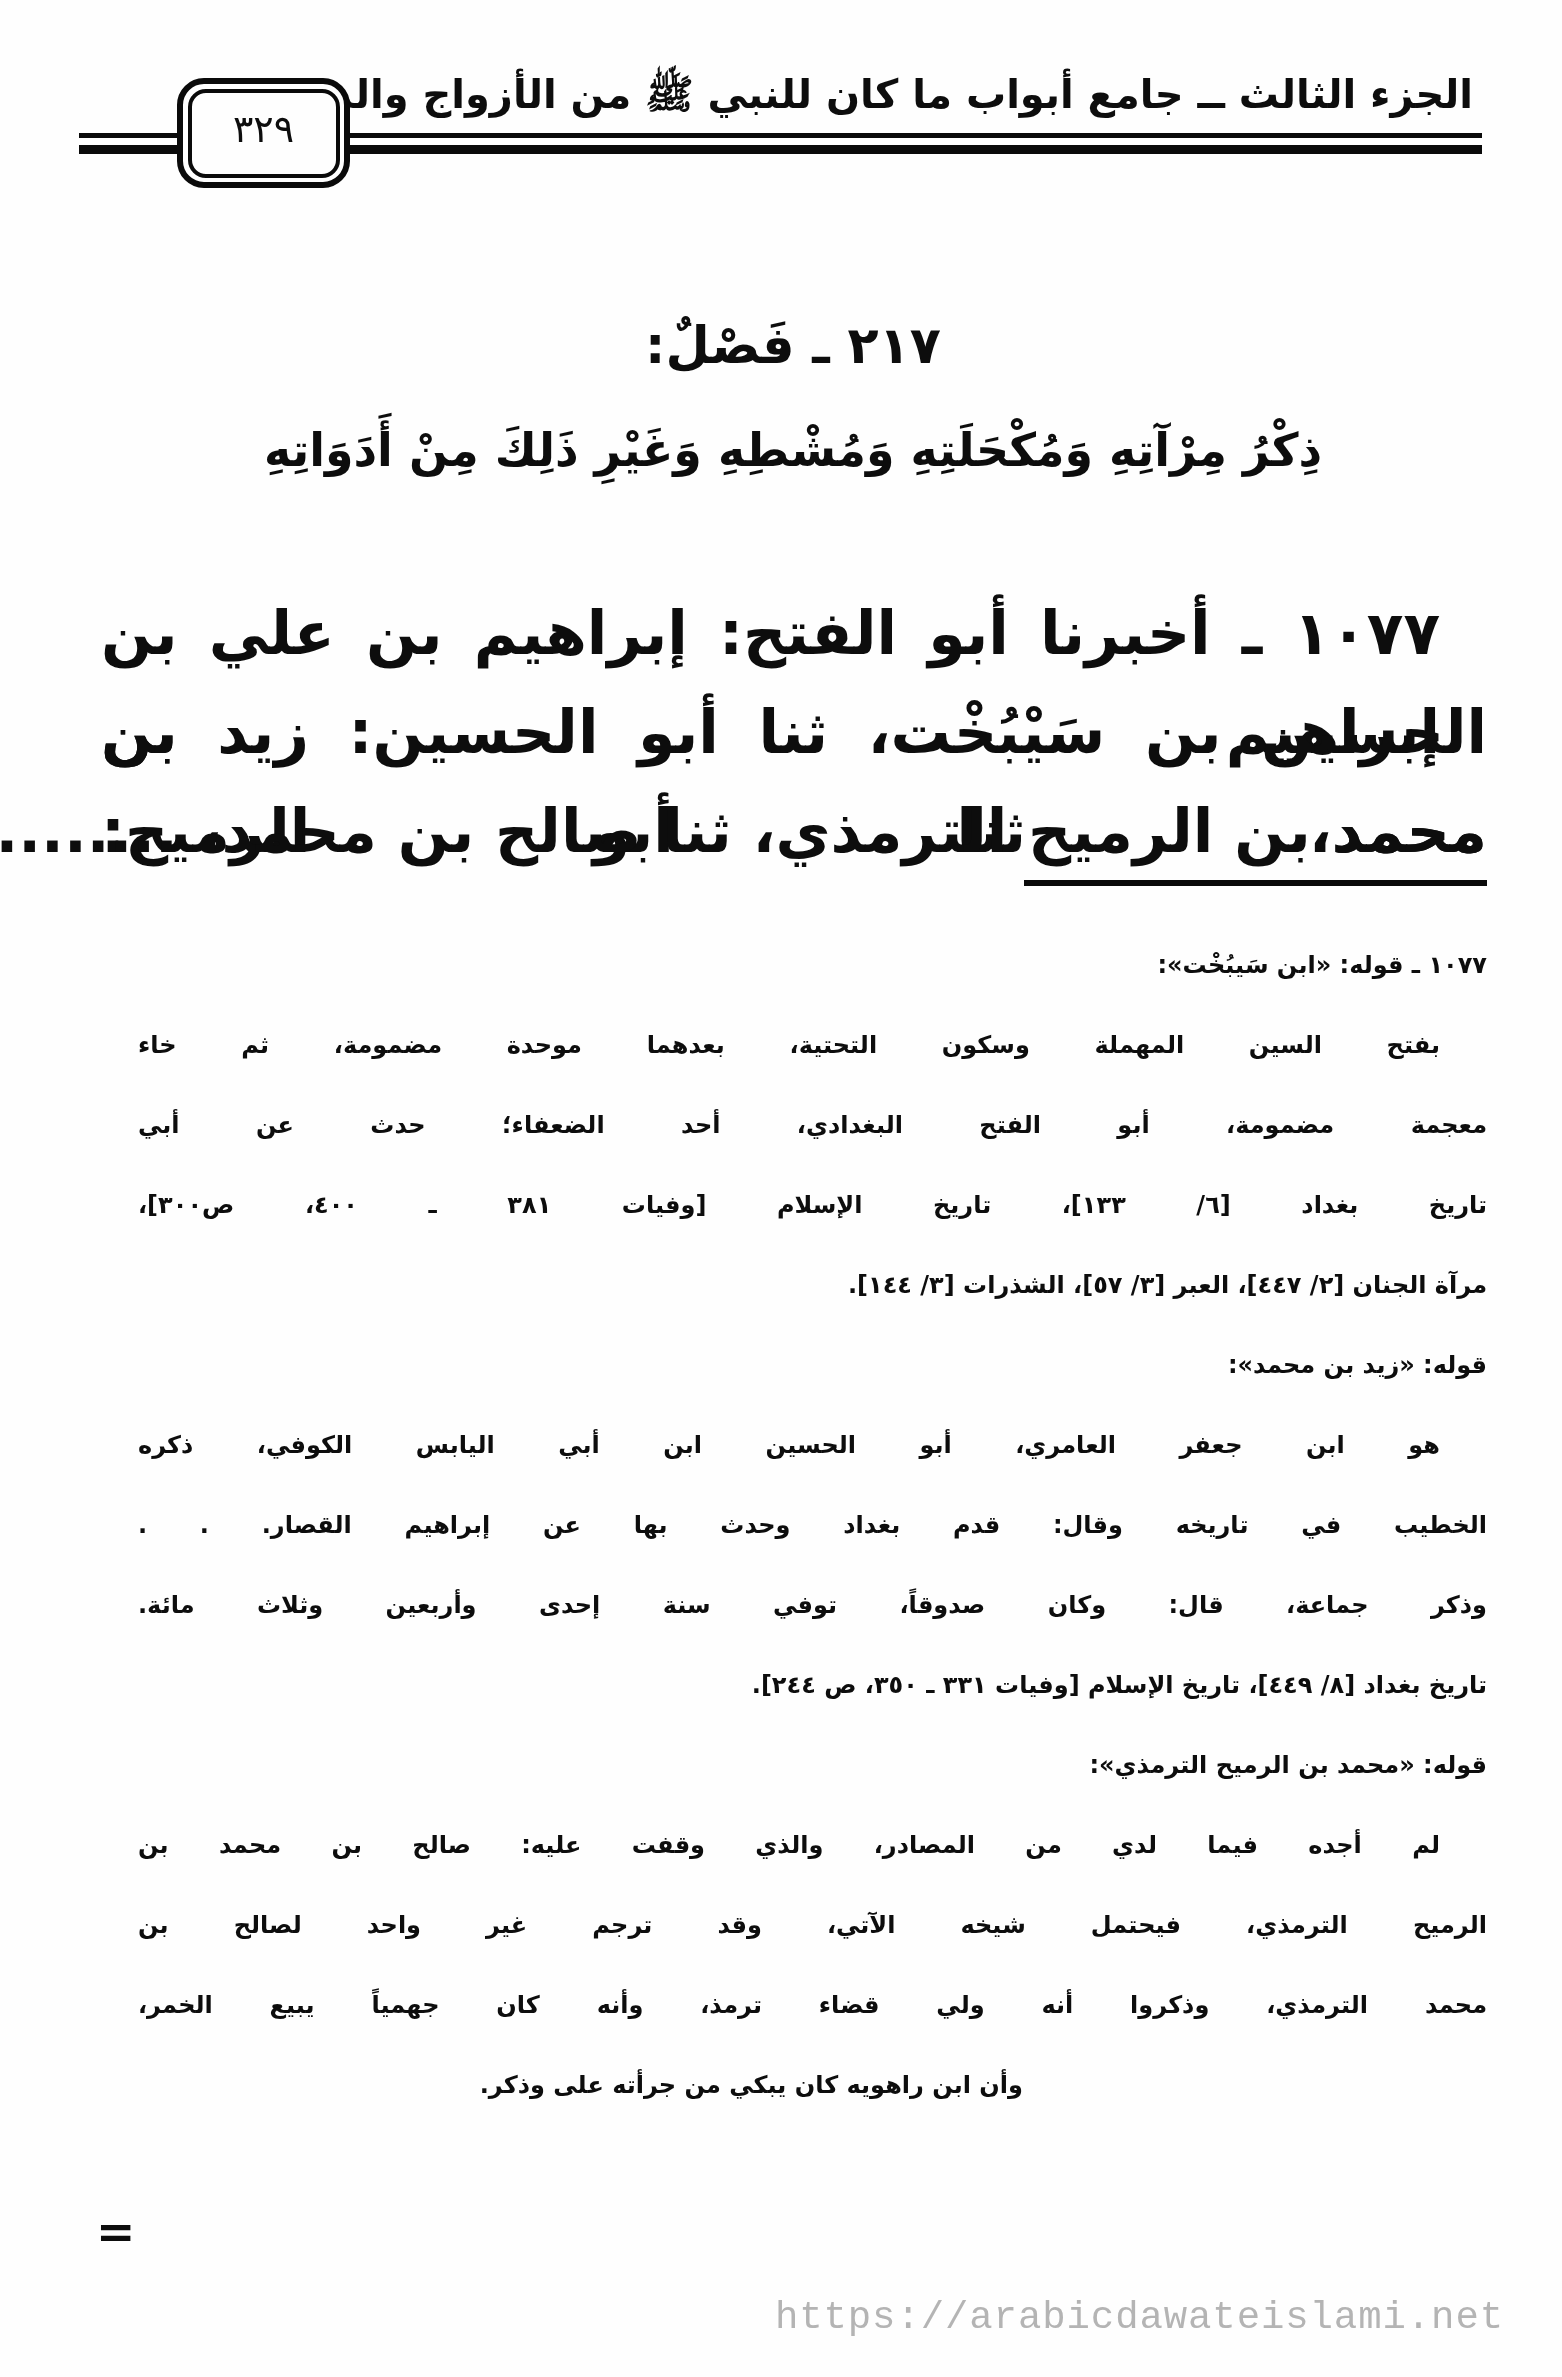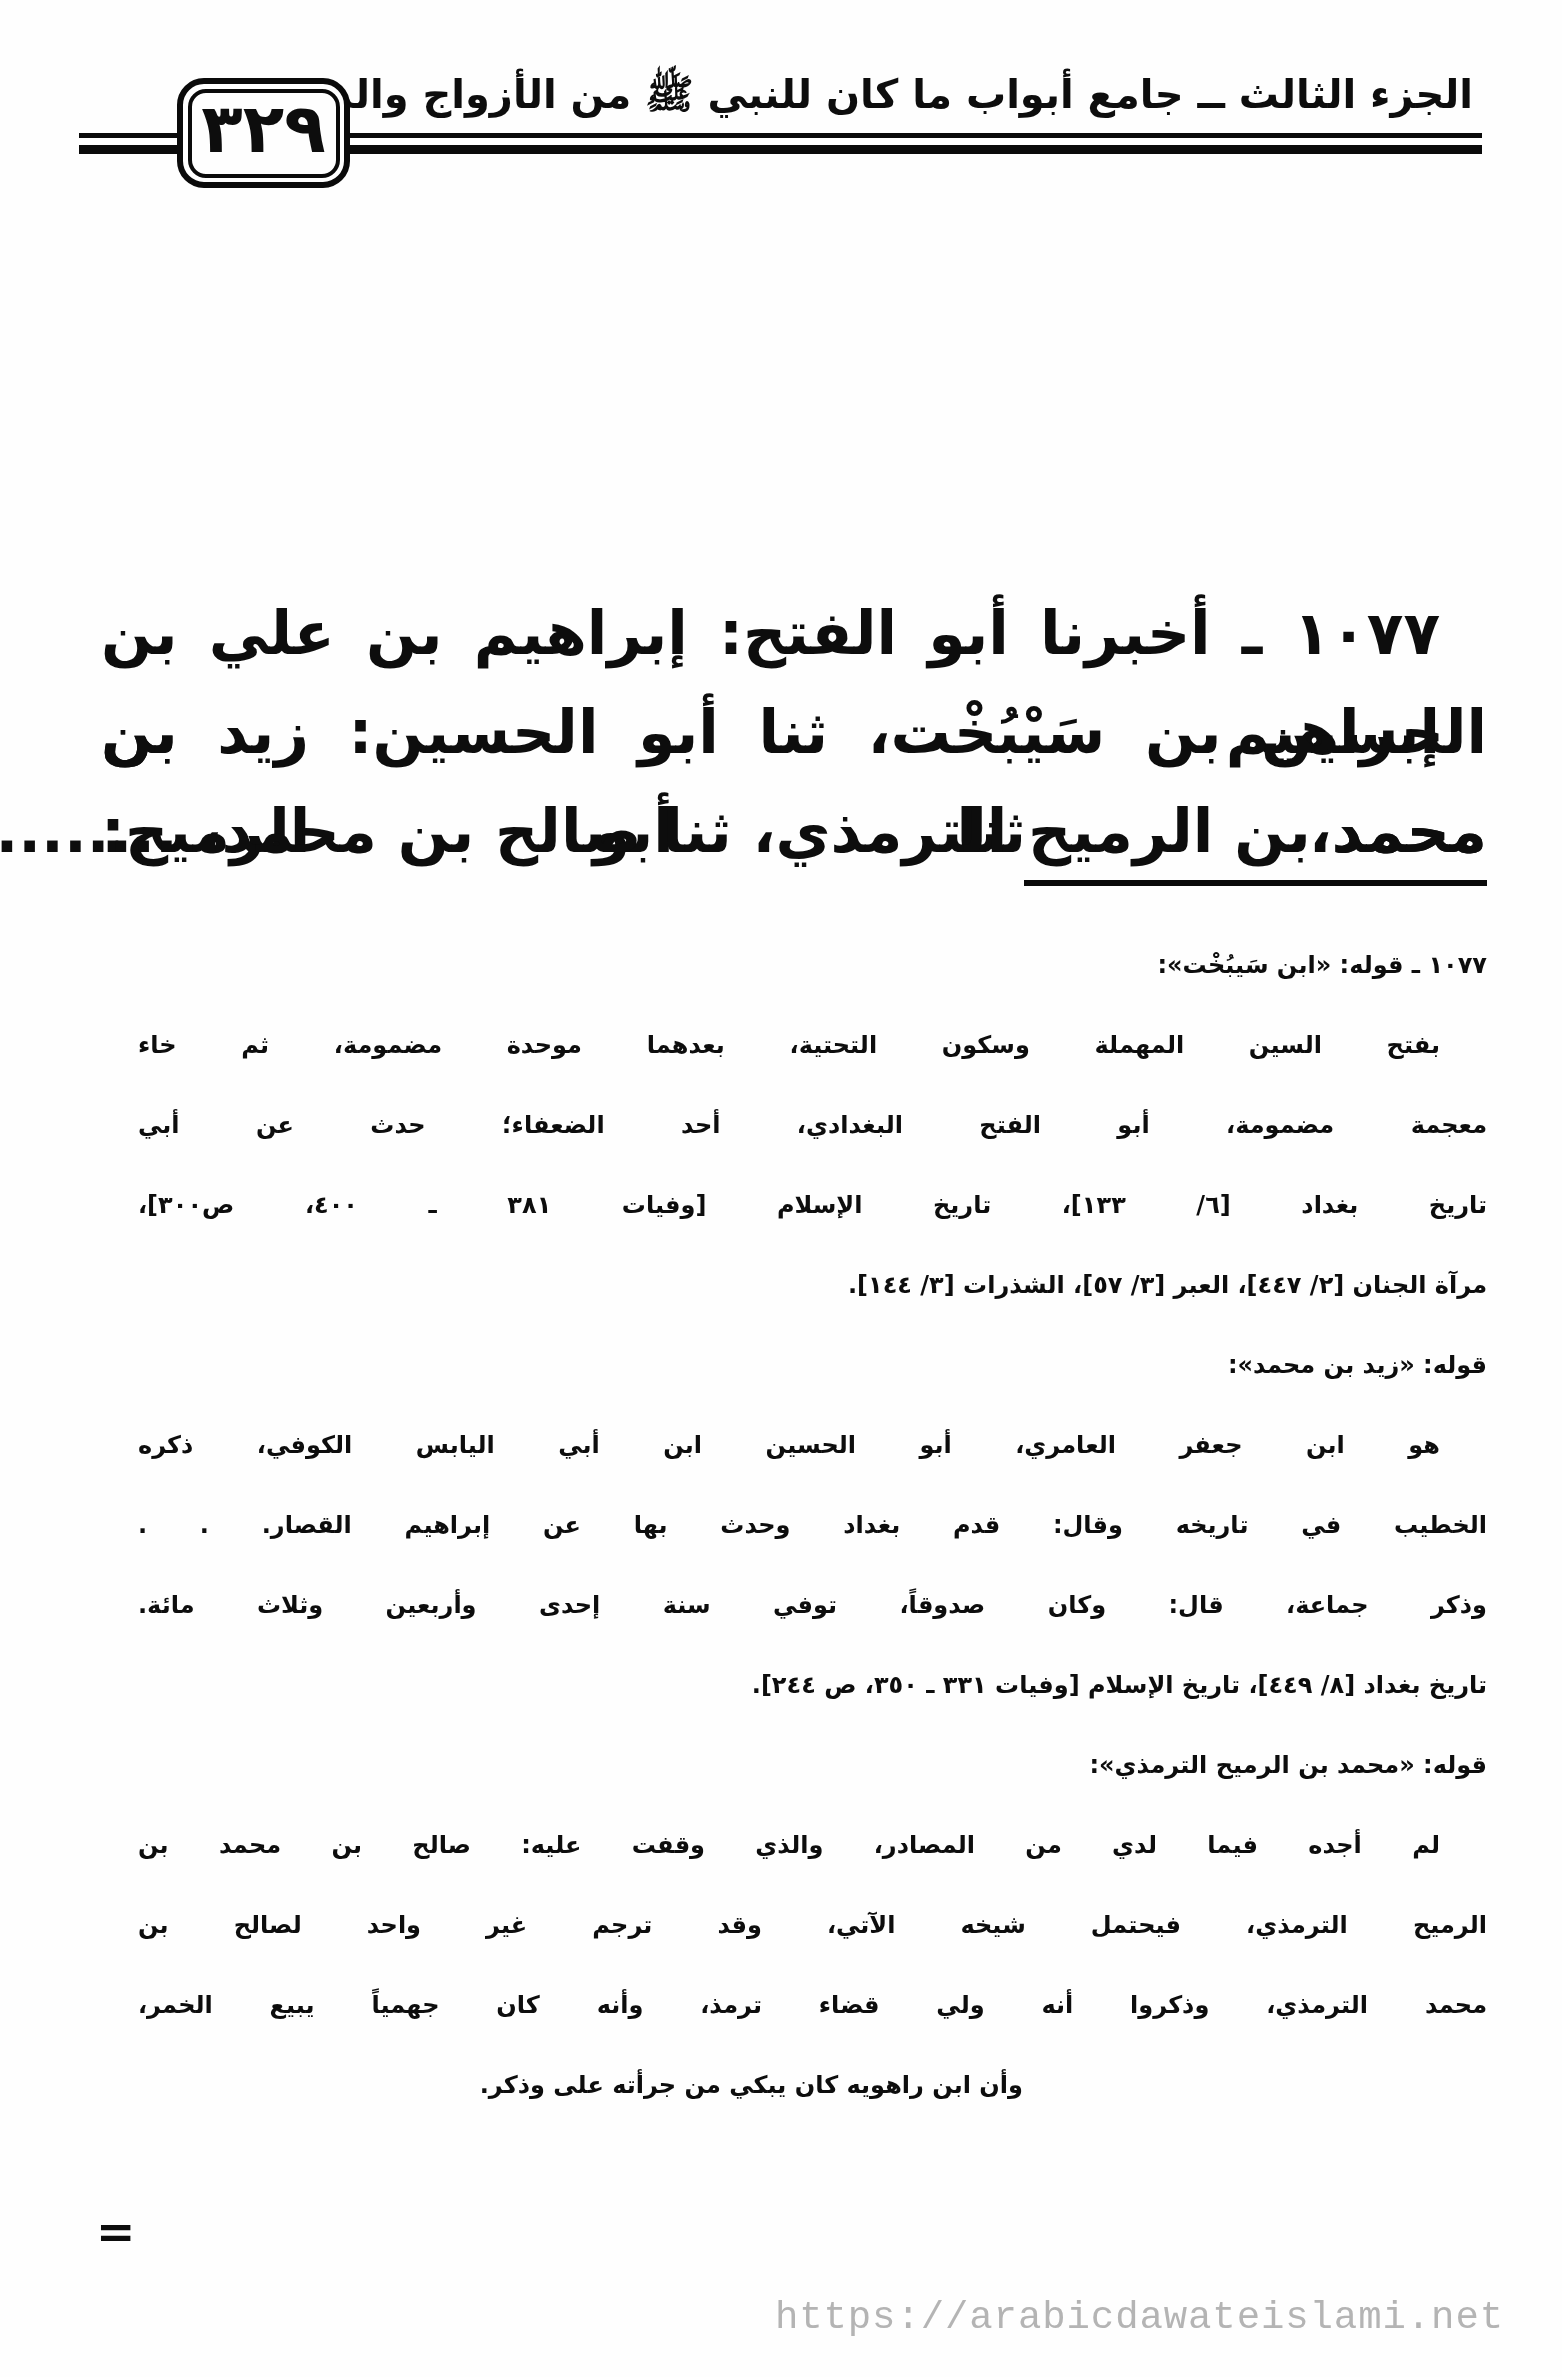--- a/index.html
+++ b/index.html
@@ -41,21 +41,21 @@
     z-index:2;
   }
   #page-number-inner{
     width:100%;height:100%;
     border:4.5px solid #0a0a0a;
     border-radius:18px;
     box-sizing:border-box;
     display:flex;align-items:center;justify-content:center;
   }
   #page-number{
-    font-size:68px;font-weight:bold;line-height:1;
+    font-size:38px;font-weight:normal;line-height:1;
     padding-bottom:7.2px;
   }
   #section-headings{
     position:absolute;
     top:314px; left:101px; right:78px;
     text-align:center; direction:rtl;
   }
   #section-number{
     font-size:51px; font-weight:bold; line-height:1.25;
   }
@@ -114,20 +114,24 @@
 <div id="page">
 
   <div id="header-title">الجزء الثالث ــ جامع أبواب ما كان للنبي ﷺ من الأزواج والمتاع</div>
   <div id="header-rule"></div>
   <div id="page-number-box">
     <div id="page-number-inner">
       <span id="page-number">٣٢٩</span>
     </div>
   </div>
 
+  <div id="section-headings">
+    <div id="section-number">٢١٧ ـ فَصْلٌ:</div>
+    <div id="section-subtitle">ذِكْرُ مِرْآتِهِ وَمُكْحَلَتِهِ وَمُشْطِهِ وَغَيْرِ ذَلِكَ مِنْ أَدَوَاتِهِ</div>
+  </div>
 
   <div id="hadith">
     <div class="line fill indent">١٠٧٧ ـ أخبرنا أبو الفتح: إبراهيم بن علي بن إبراهيم بن</div>
     <div class="line fill">الحسين بن سَيْبُخْت، ثنا أبو الحسين: زيد بن محمد، ثنا أبو الرميح:</div>
     <div class="line end">محمد بن الرميح الترمذي، ثنا صالح بن محمد، ................</div>
   </div>
 
   <div id="footnote-separator"></div>
 
   <div id="footnotes">

